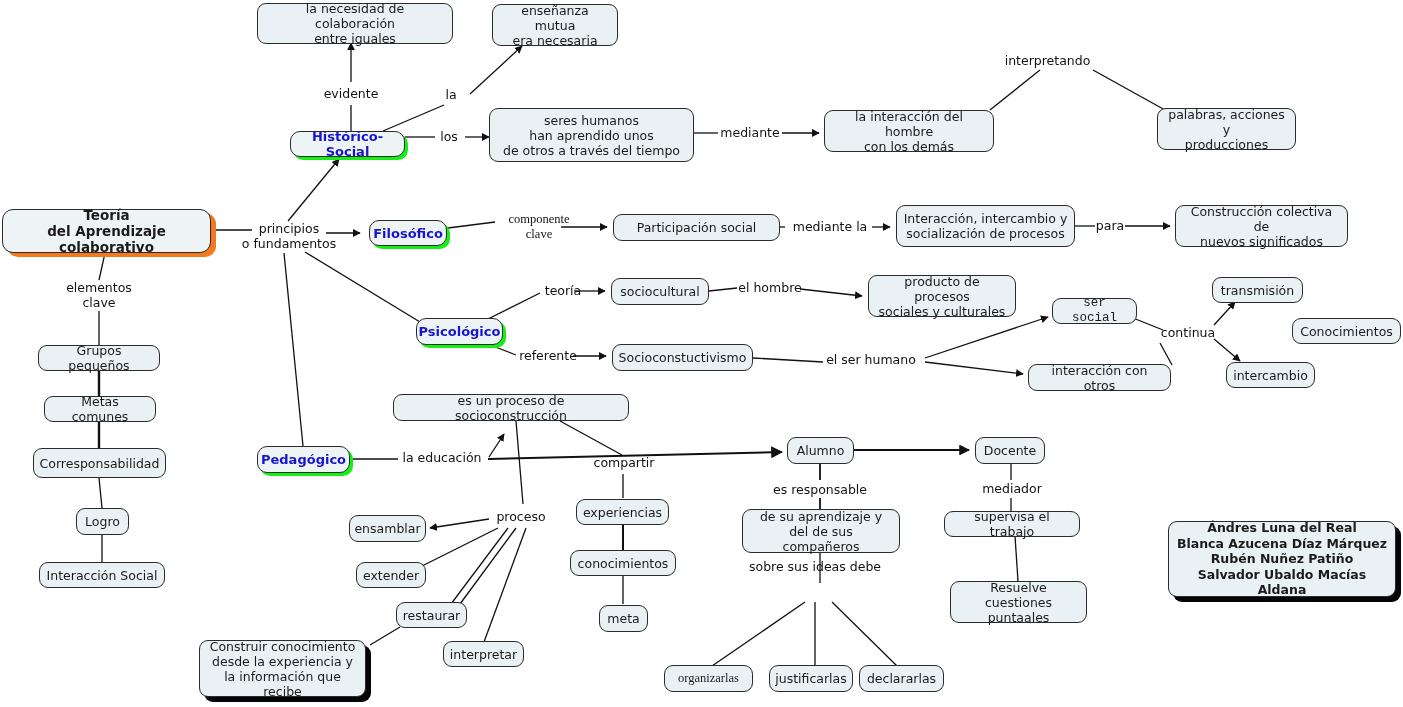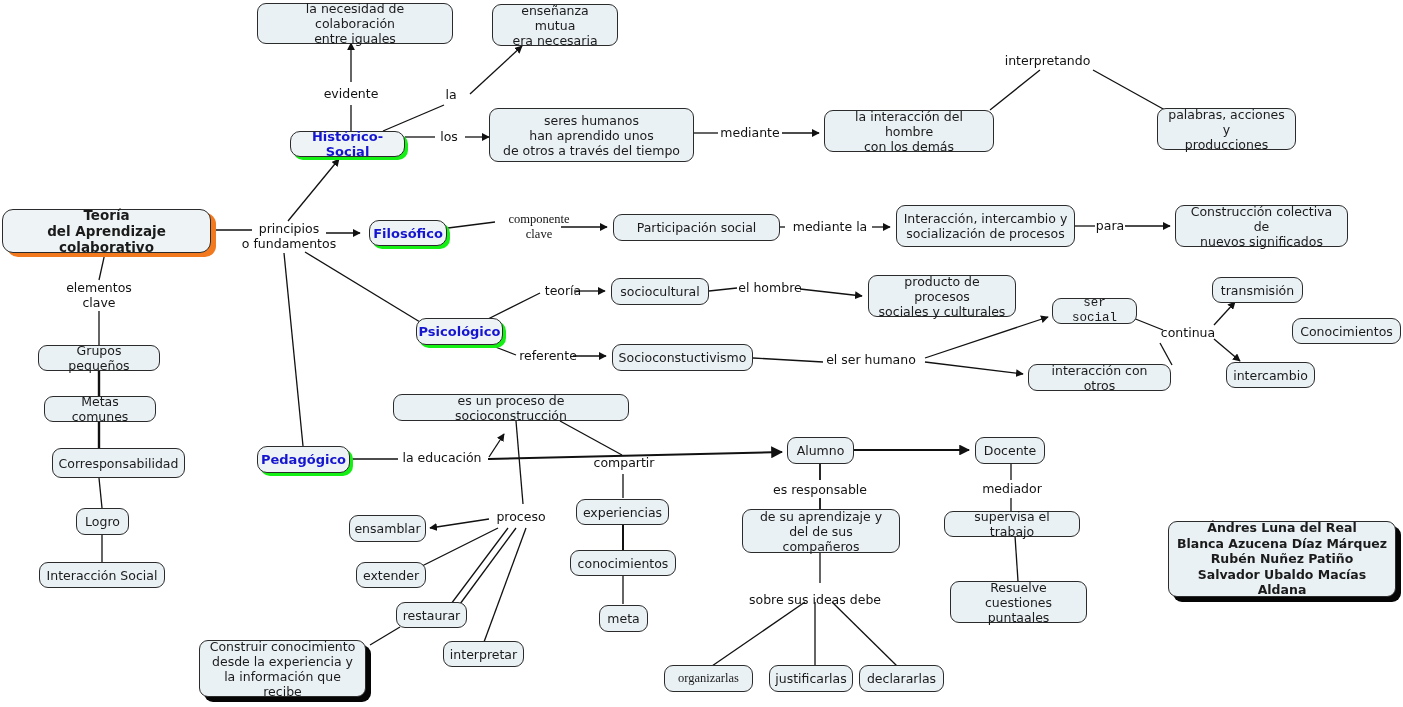--- a/index.html
+++ b/index.html
@@ -186,21 +186,21 @@
       <path d="M 805 602 L 712 666"></path>
       <path d="M 832 602 L 897 666"></path>
     </g>
   </svg>
 
   <div class="node root" style="left:2px;top:209px;width:209px;height:44px;">Teoría
 del Aprendizaje colaborativo</div>
 
   <div class="node" style="left:38px;top:345px;width:122px;height:26px;">Grupos pequeños</div>
   <div class="node" style="left:44px;top:396px;width:112px;height:26px;">Metas comunes</div>
-  <div class="node" style="left:33px;top:448px;width:133px;height:30px;margin-left:19px;">Corresponsabilidad</div>
+  <div class="node" style="left:33px;top:448px;width:133px;height:30px;">Corresponsabilidad</div>
   <div class="node" style="left:76px;top:508px;width:53px;height:27px;">Logro</div>
   <div class="node" style="left:39px;top:562px;width:126px;height:26px;">Interacción Social</div>
 
   <div class="node concept" style="left:290px;top:131px;width:115px;height:26px;">Histórico-Social</div>
   <div class="node concept" style="left:369px;top:220px;width:78px;height:26px;">Filosófico</div>
   <div class="node concept" style="left:416px;top:318px;width:87px;height:27px;">Psicológico</div>
   <div class="node concept" style="left:257px;top:446px;width:93px;height:27px;">Pedagógico</div>
 
   <div class="node" style="left:257px;top:3px;width:196px;height:41px;">la necesidad de colaboración
 entre iguales</div>
@@ -279,15 +279,15 @@
   <div class="elabel" style="left:735px;top:280px;width:70px;">el hombre</div>
   <div class="elabel" style="left:822px;top:352px;width:98px;">el ser humano</div>
   <div class="elabel" style="left:1157px;top:325px;width:62px;">continua</div>
 
   <div class="elabel" style="left:397px;top:450px;width:90px;">la educación</div>
   <div class="elabel" style="left:591px;top:455px;width:66px;">compartir</div>
   <div class="elabel" style="left:490px;top:509px;width:62px;">proceso</div>
 
   <div class="elabel" style="left:762px;top:482px;width:116px;">es responsable</div>
   <div class="elabel" style="left:977px;top:481px;width:70px;">mediador</div>
-  <div class="elabel" style="left:745px;top:592px;width:140px;">sobre sus ideas debe</div>
+  <div class="elabel" style="left:745px;top:559px;width:140px;">sobre sus ideas debe</div>
 
 </div>
 
 </body></html>

